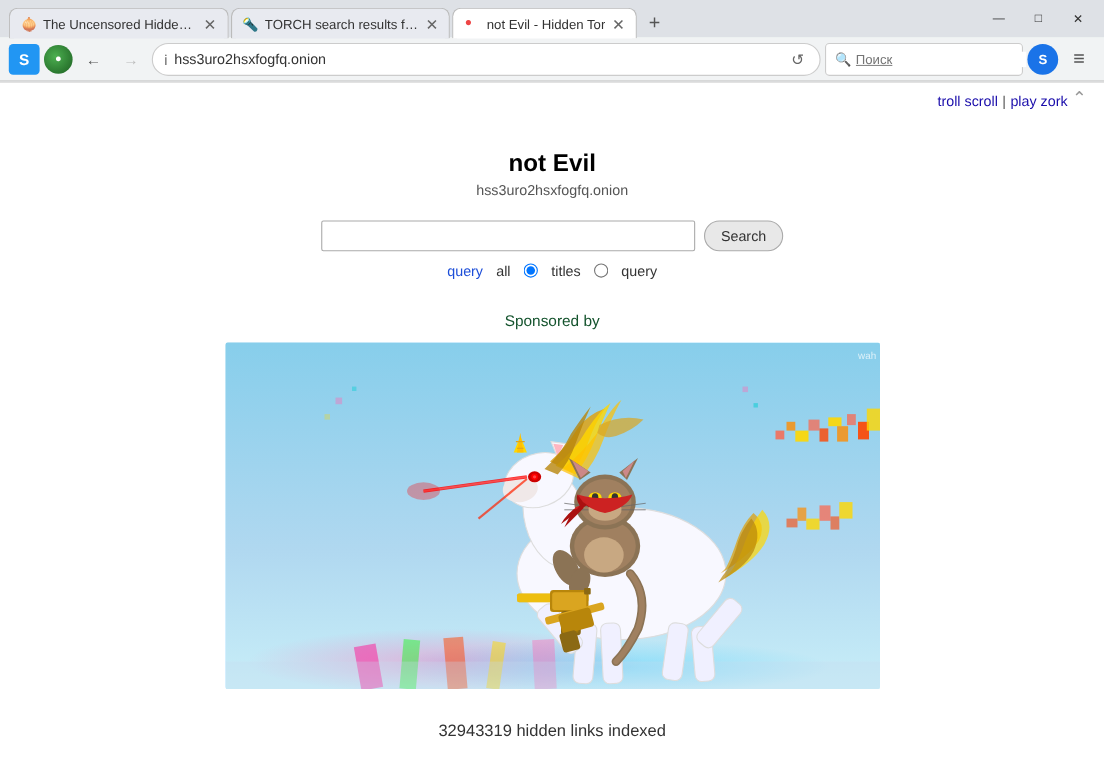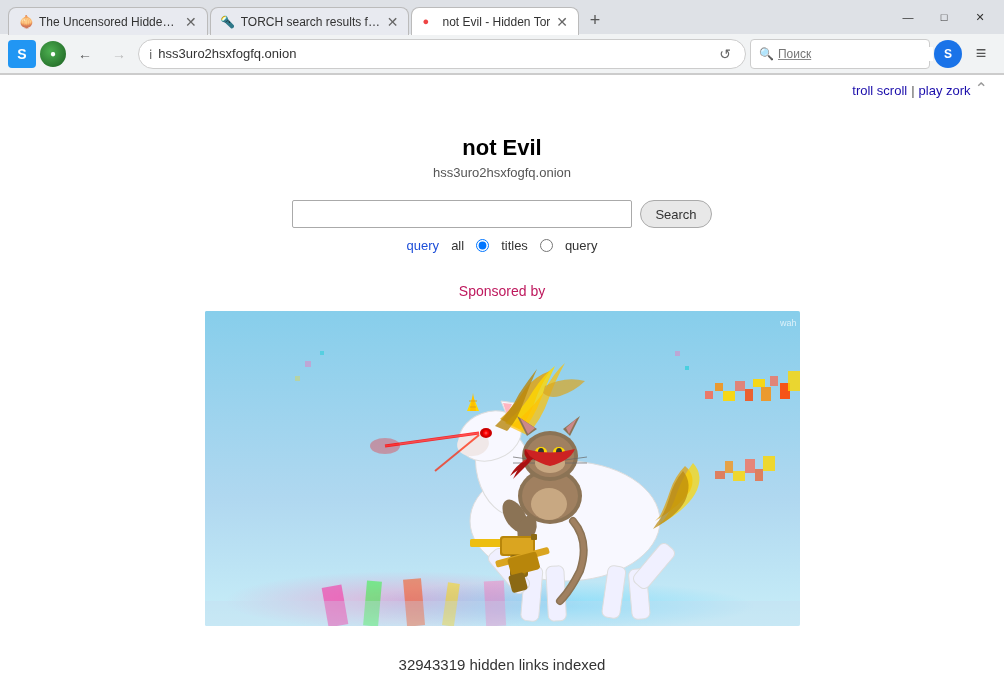--- a/index.html
+++ b/index.html
@@ -290,21 +290,21 @@
       display: flex;
       align-items: center;
       gap: 12px;
     }
     .radio-group input[type="radio"] {
       cursor: pointer;
     }
 
     .sponsored-label {
       font-size: 14px;
-      color: #be185d;
+      color: #14532d;
       margin-bottom: 12px;
     }
 
     .sponsored-image-container {
       width: 595px;
       height: 315px;
       background: linear-gradient(135deg, #87ceeb 0%, #b0e0ff 30%, #c8f0ff 60%, #e0f8ff 100%);
       border-radius: 2px;
       overflow: hidden;
       position: relative;

